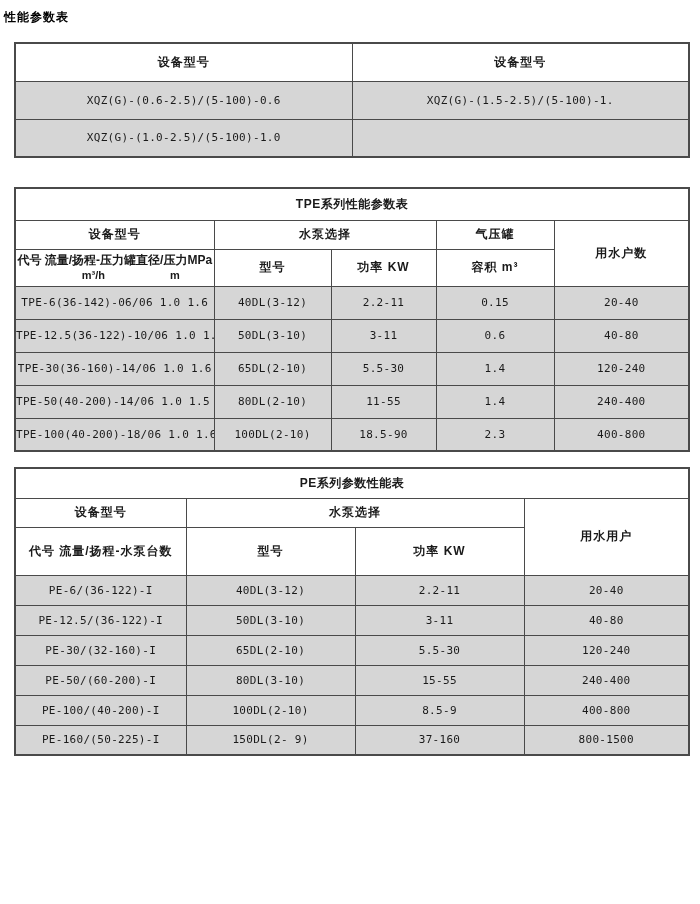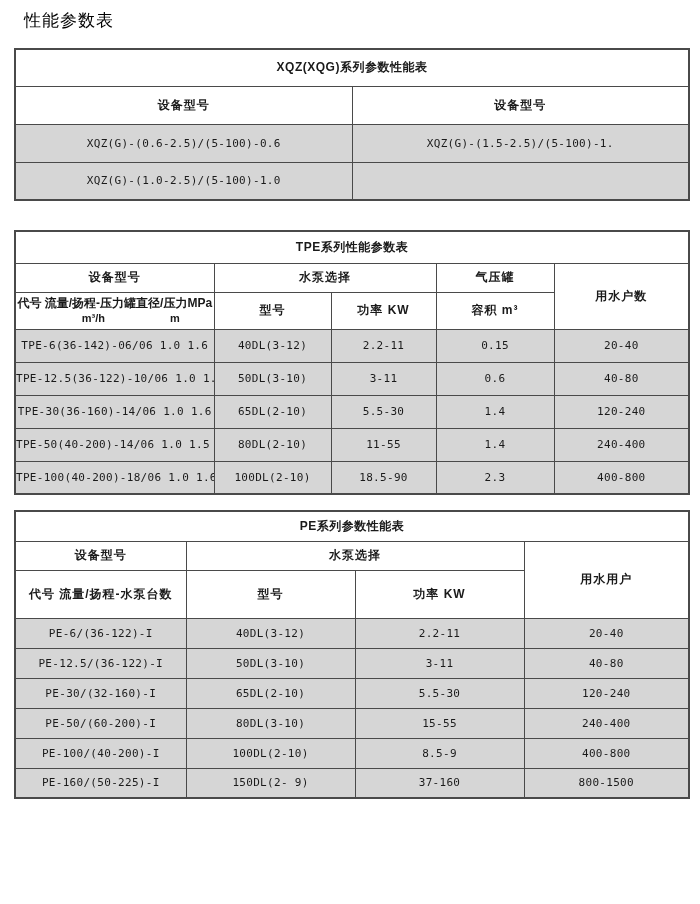--- a/index.html
+++ b/index.html
@@ -3,22 +3,22 @@
 <meta charset="utf-8">
 <style>
   html,body{margin:0;padding:0;background:#ffffff;}
   body{
     width:700px;height:904px;
     font-family:"Liberation Sans","DejaVu Sans",sans-serif;
     color:#1a1a1a;
     -webkit-font-smoothing:antialiased;
   }
   .page-title{
-    font-size:17px;font-weight:normal;color:#000;
-    padding:9px 0 0 24px;margin:0 0 16px 0;letter-spacing:1px;
+    font-size:12px;font-weight:bold;color:#000;
+    padding:9px 0 0 4px;margin:0 0 16px 0;letter-spacing:1px;
   }
   table.param{
     border-collapse:collapse;table-layout:fixed;
     margin-left:14px;width:674px;
     border:2px solid #4a4a4a;
   }
   table.param td{
     border:1px solid #4a4a4a;
     text-align:center;vertical-align:middle;
     font-size:12px;padding:0;overflow:hidden;white-space:nowrap;
@@ -61,23 +61,20 @@
 <body>
 
 <h1 class="page-title">性能参数表</h1>
 
 <table class="param" id="tbl-xqz">
   <colgroup>
       <col style="width:337px">
       <col style="width:337px">
     </colgroup>
   <tbody>
-      <tr class="title-row">
-    <td class="tbl-title" colspan="2">XQZ(XQG)系列参数性能表</td>
-  </tr>
   <tr class="head-row">
     <td class="head">设备型号</td>
     <td class="head">设备型号</td>
   </tr>
   <tr class="data">
     <td>XQZ(G)-(0.6-2.5)/(5-100)-0.6</td>
     <td>XQZ(G)-(1.5-2.5)/(5-100)-1.</td>
   </tr>
   <tr class="data">
     <td>XQZ(G)-(1.0-2.5)/(5-100)-1.0</td>

